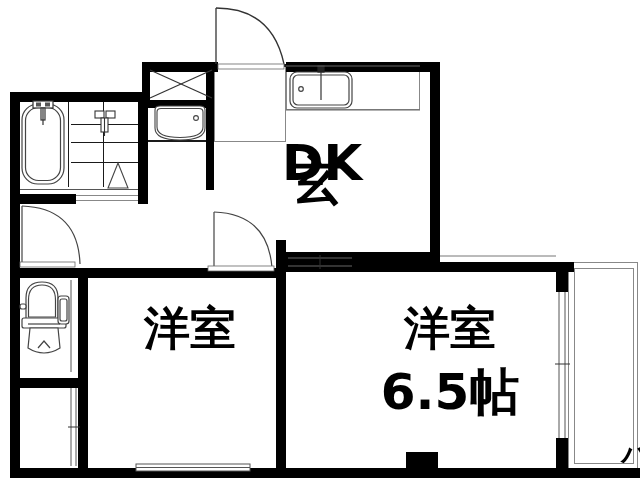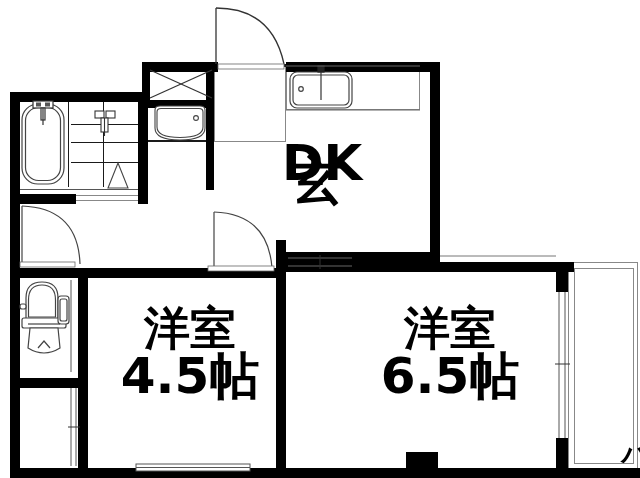--- a/index.html
+++ b/index.html
@@ -263,26 +263,25 @@
   <div class="label" style="left:218px; top:72px; width:68px; height:72px; font-size:52px; line-height:72px;">
     <span>玄</span>
   </div>
 
   <div class="room-label" style="left:262px; top:138px; width:120px; font-size:50px;">
     <span class="rl-name">DK</span>
   </div>
 
   <div class="room-label" style="left:95px; top:305px; width:190px; font-size:46px;">
     <span class="rl-name">洋室</span>
-    <span class="rl-size" style="font-size:50px;">4.5帖</span>
   </div>
 
   <div class="room-label" style="left:355px; top:305px; width:190px; font-size:46px;">
     <span class="rl-name">洋室</span>
-    <span class="rl-size" style="font-size:50px;">6.5帖</span>
+    <span class="rl-size" style="font-size:50px;margin-top:16px;">6.5帖</span>
   </div>
 
   <div class="label-v" style="left:26px; top:388px; font-size:32px; letter-spacing:6px;">
     
   </div>
 
   <div class="label-v" style="left:586px; top:282px; font-size:27px; letter-spacing:4px;">
     <span>バルコニー</span>
   </div>
 

